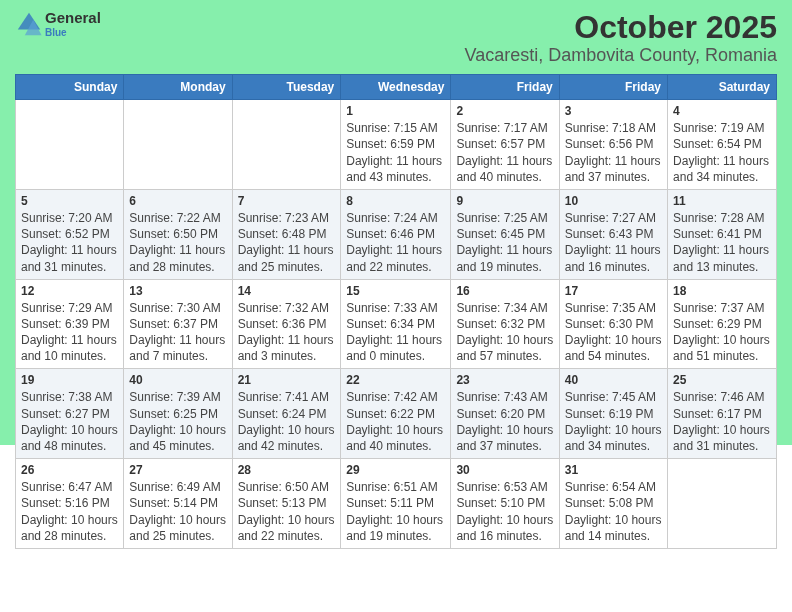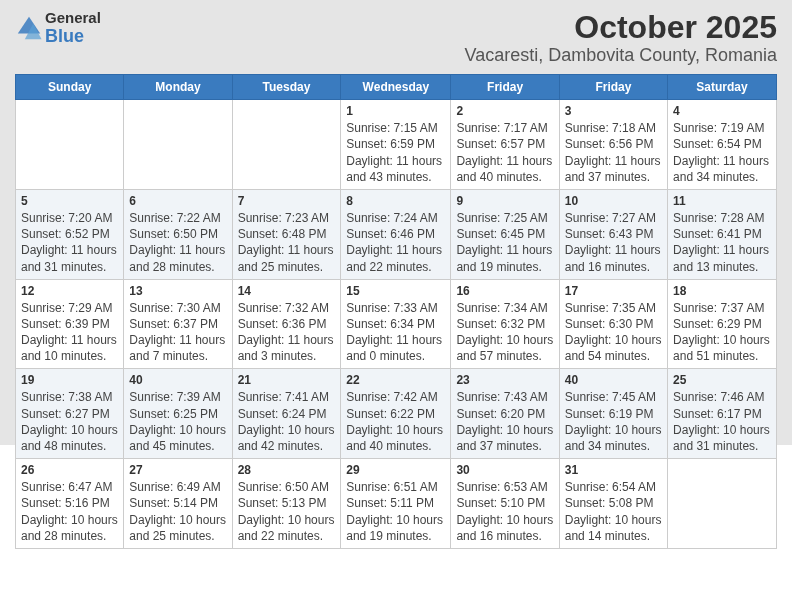--- a/index.html
+++ b/index.html
@@ -6,21 +6,21 @@
     body {
       font-family: Arial, sans-serif;
       background: #fff;
       width: 792px;
       height: 612px;
       overflow: hidden;
     }
     .page {
       width: 792px;
       height: 445px;
-      background: #e5e5e5;
+      background: #86efac;
       padding: 10px 15px;
     }
     .header {
       display: flex;
       justify-content: space-between;
       align-items: flex-start;
       margin-bottom: 8px;
     }
     .logo {
       display: flex;
@@ -30,21 +30,21 @@
       display: flex;
       flex-direction: column;
       line-height: 1.1;
     }
     .logo-general {
       font-size: 15px;
       font-weight: bold;
       color: #333;
     }
     .logo-blue {
-      font-size: 18px;
+      font-size: 10px;
       font-weight: bold;
       color: #3a7bbf;
     }
     .logo-icon {
       width: 28px;
       height: 28px;
       margin-right: 2px;
     }
     .title-block {
       text-align: right;
@@ -60,21 +60,21 @@
       color: #555;
     }
     .calendar {
       width: 100%;
       border-collapse: collapse;
       font-size: 10.5px;
     }
     .calendar th {
       background: #3a7bbf;
       color: #fff;
-      text-align: center;
+      text-align: right;
       padding: 5px 6px;
       font-size: 12px;
       font-weight: bold;
       border: 1px solid #2e6aaa;
     }
     .calendar td {
       border: 1px solid #ccc;
       vertical-align: top;
       padding: 4px 5px;
       width: 113px;

